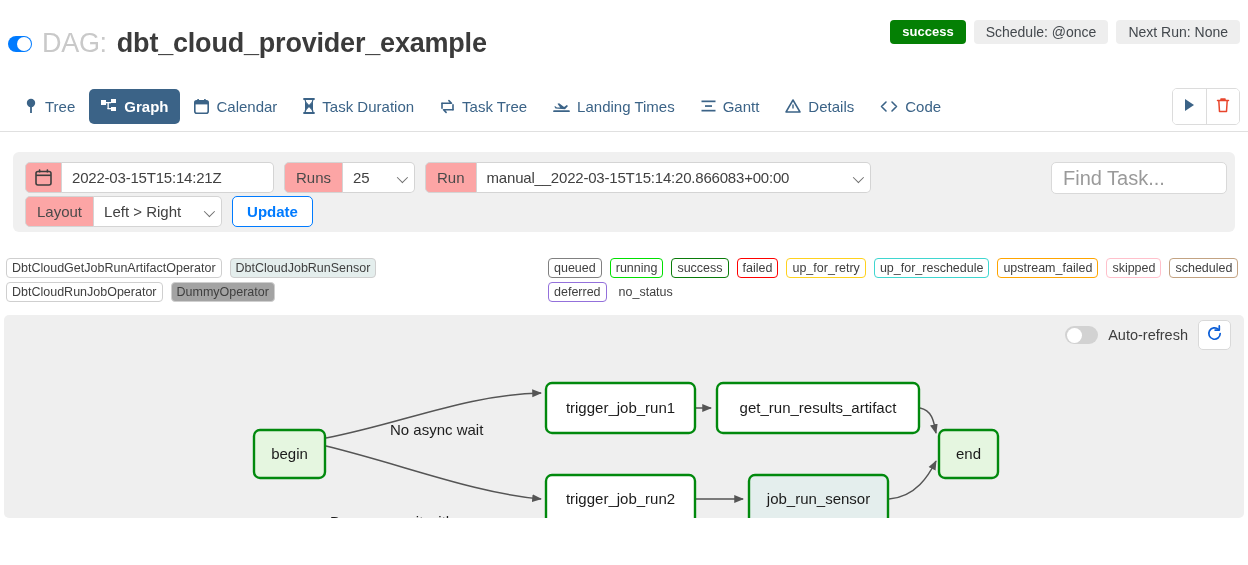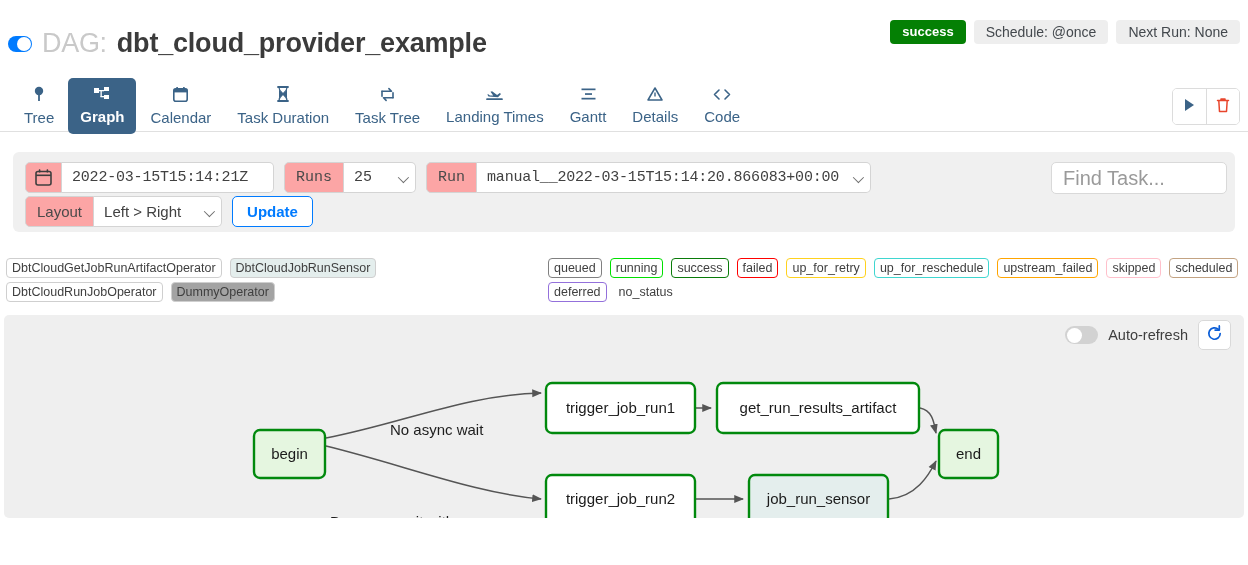--- a/index.html
+++ b/index.html
@@ -50,42 +50,42 @@
     position: absolute; left: 0; top: 80px; width: 1248px; height: 52px;
     border-bottom: 1px solid #e0e0e0;
   }
   .tabs {
     position: absolute; left: 12px; top: 0;
     display: flex; align-items: center; gap: 2px; height: 52px;
   }
   .tab {
     display: flex; align-items: center; gap: 7px;
     font-size: 15px; color: #3b6387; padding: 9px 12px; border-radius: 5px;
-    cursor: pointer; white-space: nowrap; flex-direction: column;
+    cursor: pointer; white-space: nowrap;
   }
   .tab.active { background: #3b6387; color: #ffffff; font-weight: bold; }
   .tab .ic { display: flex; align-items: center; }
   .tab svg { display: block; }
   .actions {
     position: absolute; right: 8px; top: 88px;
     display: flex; border: 1px solid #dcdcdc; border-radius: 5px; overflow: hidden;
     background: #fff;
   }
   .action-btn {
     width: 33px; height: 35px; display: flex; align-items: center; justify-content: center;
     background: #ffffff; cursor: pointer;
   }
   .action-btn + .action-btn { border-left: 1px solid #dcdcdc; }
 
   
   .filterpanel {
     position: absolute; left: 13px; top: 152px; width: 1222px; height: 80px;
     background: #f0f0f0; border-radius: 6px;
   }
-  .row1 { position: absolute; left: 12px; top: 10px; display: flex; align-items: center; font-family: Liberation Mono, monospace; }
+  .row1 { position: absolute; left: 12px; top: 10px; display: flex; align-items: center; }
   .row2 { position: absolute; left: 12px; top: 44px; display: flex; align-items: center; }
   .igroup { display: flex; align-items: stretch; margin-right: 10px; }
   .addon {
     background: #fca5a5; border: 1px solid #d4d4d4; color: #4a4a4a;
     font-size: 15px; padding: 5px 11px; display: flex; align-items: center;
     border-radius: 5px 0 0 5px; white-space: nowrap;
   }
   .addon.icon-only { padding: 5px 9px; }
   .ctl {
     background: #ffffff; border: 1px solid #d4d4d4; border-left: none;

